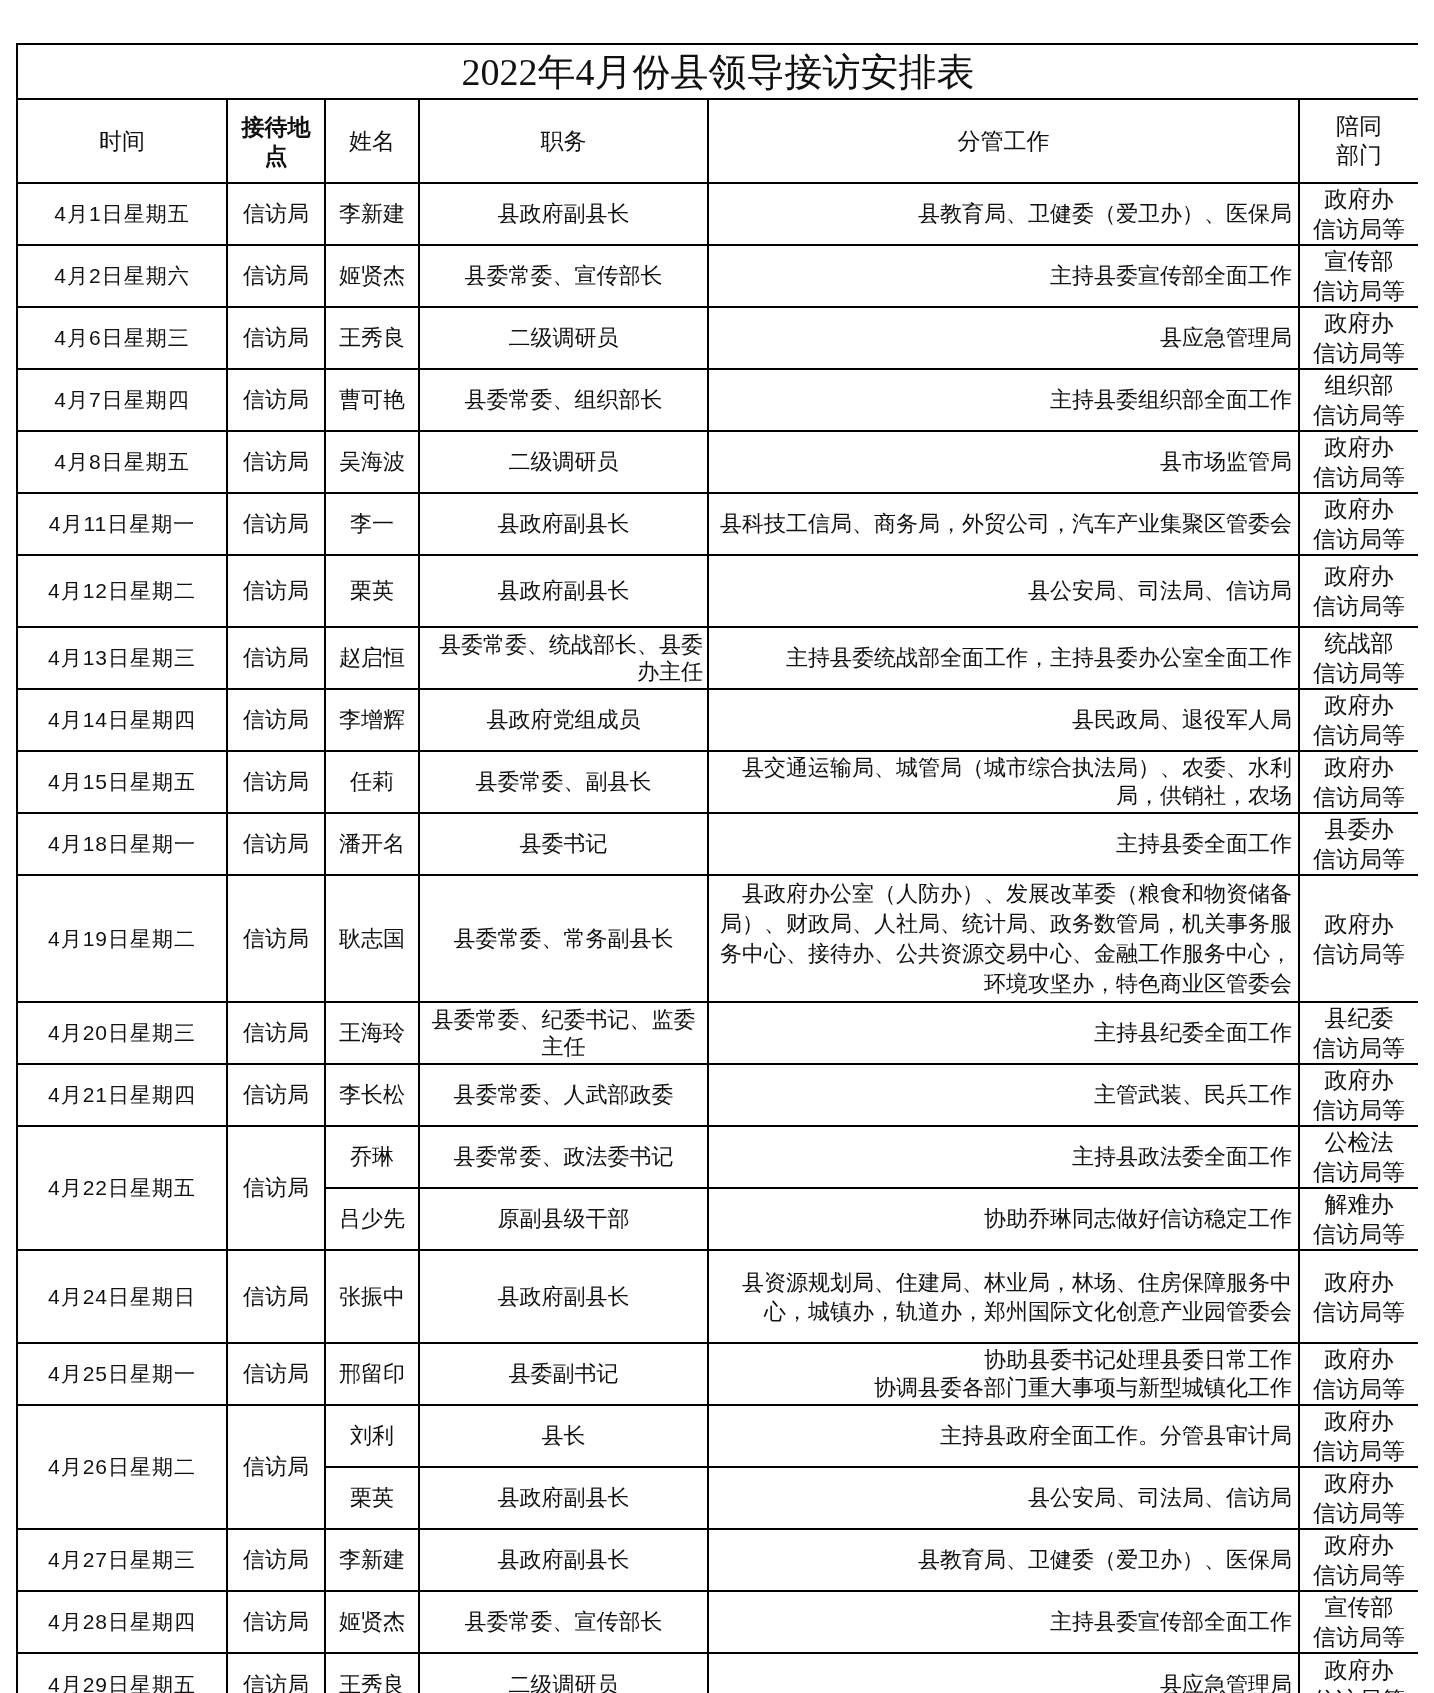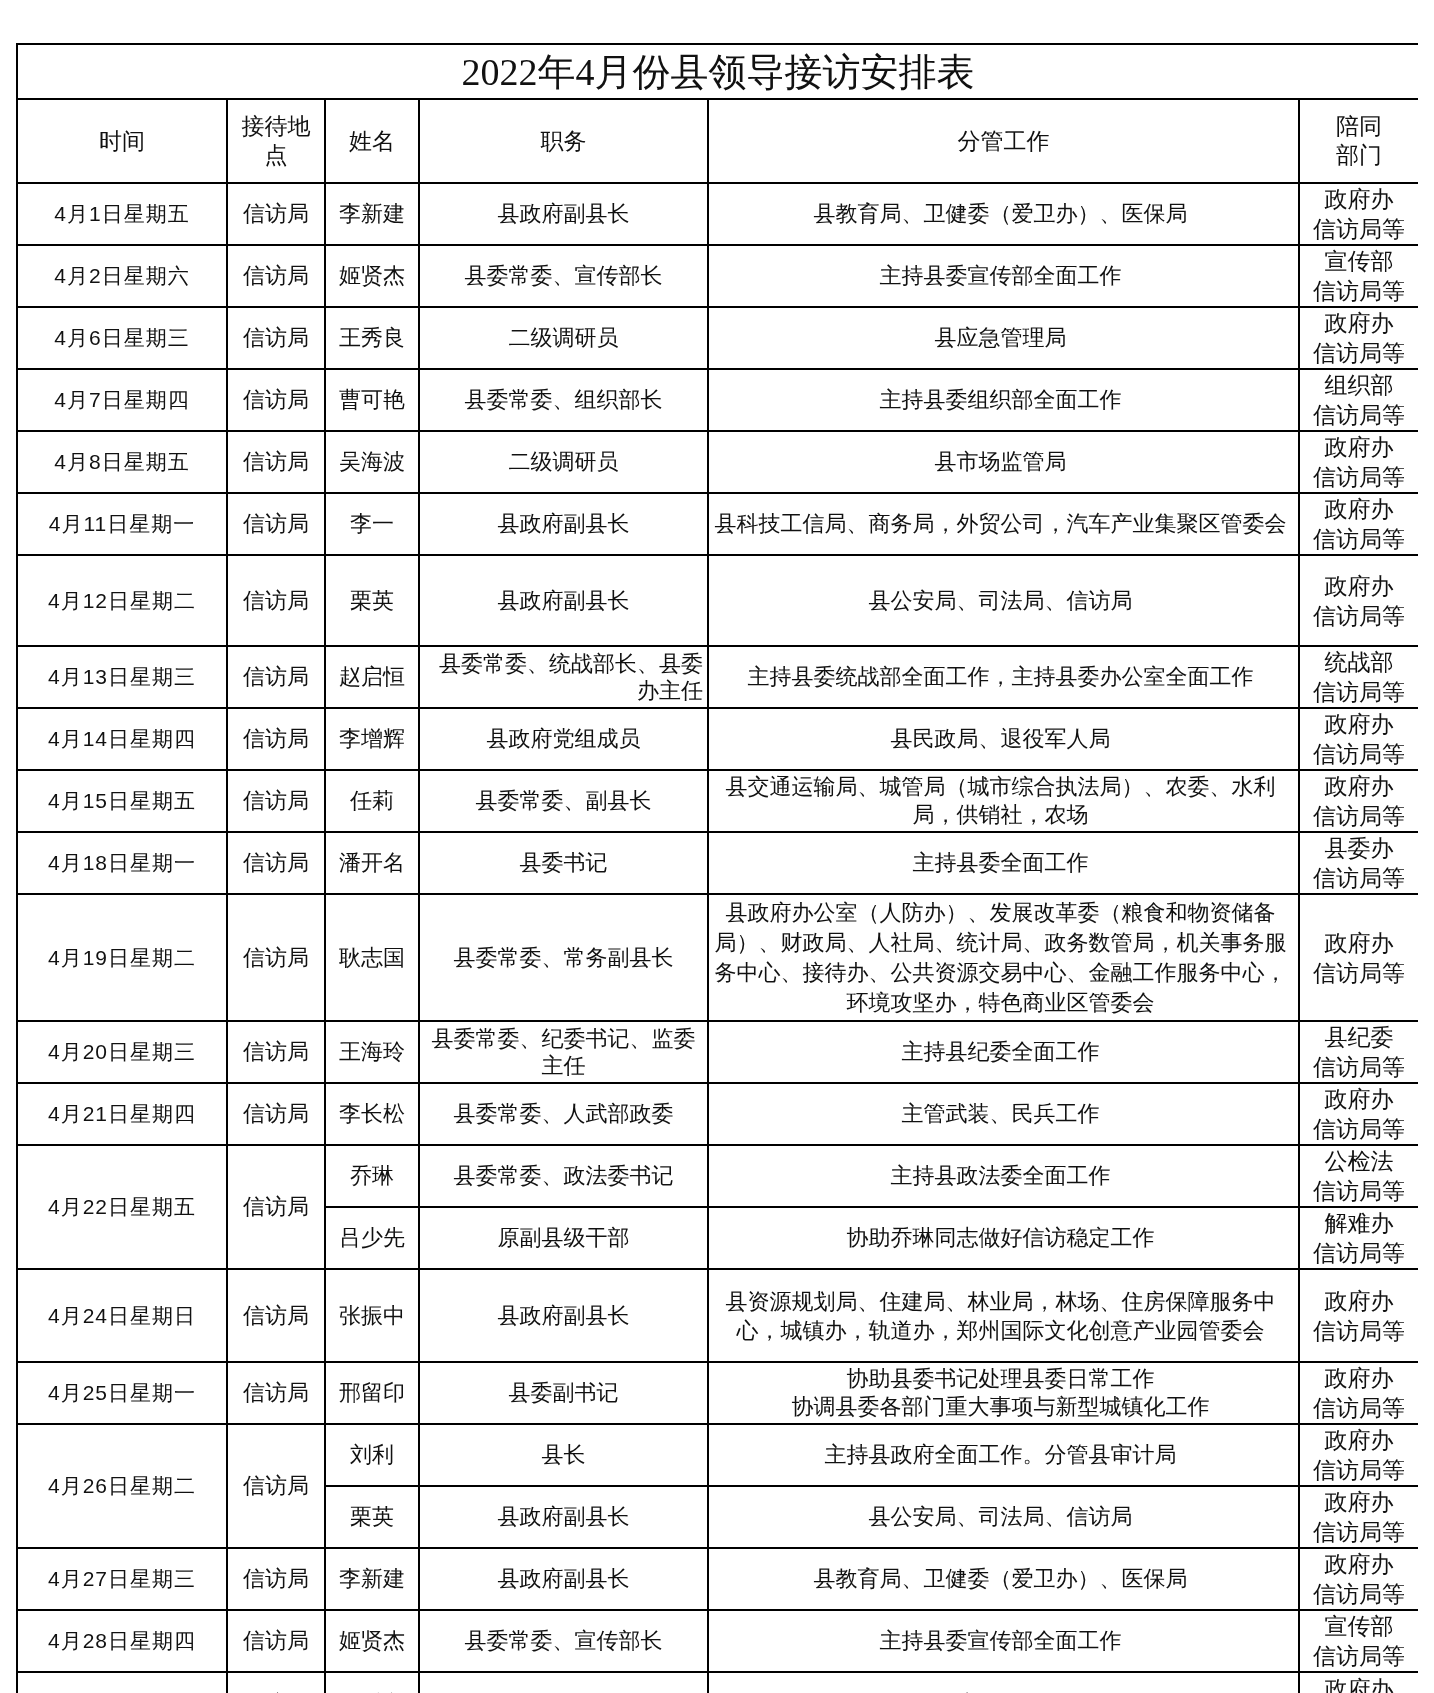--- a/index.html
+++ b/index.html
@@ -29,21 +29,21 @@
   }
   tr.title-row td {
     height: 55px;
     font-size: 38px;
     line-height: 44px;
     letter-spacing: 0px;
     font-family: "Liberation Serif", "DejaVu Serif", serif;
   }
   tr.header-row th { height: 64px; font-size: 23px; line-height: 29px; }
   .date { font-family: Liberation Sans, sans-serif; font-size: 21px; letter-spacing: 1px; }
-  .work { text-align: center; padding-left: 0; padding-right: 6px; }
+  .work { text-align: right; padding-left: 0; padding-right: 6px; }
   .accomp { font-size: 23px; line-height: 30px; padding: 0 2px; }
   .accomp span { display: block; }
   .last-row td { border-bottom: none; }
 </style>
 </head>
 <body>
 
 <div class="sheet">
 <table>
   <colgroup>
@@ -53,21 +53,21 @@
     <col style="width:289px">
     <col style="width:591px">
     <col style="width:120px">
   </colgroup>
   <tbody>
     <tr class="title-row">
       <td colspan="6">2022年4月份县领导接访安排表</td>
     </tr>
     <tr class="header-row">
       <th>时间</th>
-      <th style="padding:0 12px;">接待地点</th>
+      <th style="padding:0 12px;font-weight:bold;">接待地点</th>
       <th>姓名</th>
       <th>职务</th>
       <th>分管工作</th>
       <th style="padding:12px 34px;">陪同部门</th>
     </tr>
 
     <tr style="height:62px">
       <td class="date">4月1日星期五</td>
       <td>信访局</td>
       <td>李新建</td>
@@ -132,21 +132,21 @@
       <td>信访局</td>
       <td>李一</td>
       <td>县政府副县长</td>
       <td class="work">县科技工信局、商务局，外贸公司，汽车产业集聚区管委会</td>
       <td class="accomp">
             <span>政府办</span>
             <span>信访局等</span>
           </td>
     </tr>
 
-    <tr style="height:91px">
+    <tr style="height:72px">
       <td class="date">4月12日星期二</td>
       <td>信访局</td>
       <td>栗英</td>
       <td>县政府副县长</td>
       <td class="work">县公安局、司法局、信访局</td>
       <td class="accomp">
             <span>政府办</span>
             <span>信访局等</span>
           </td>
     </tr>

